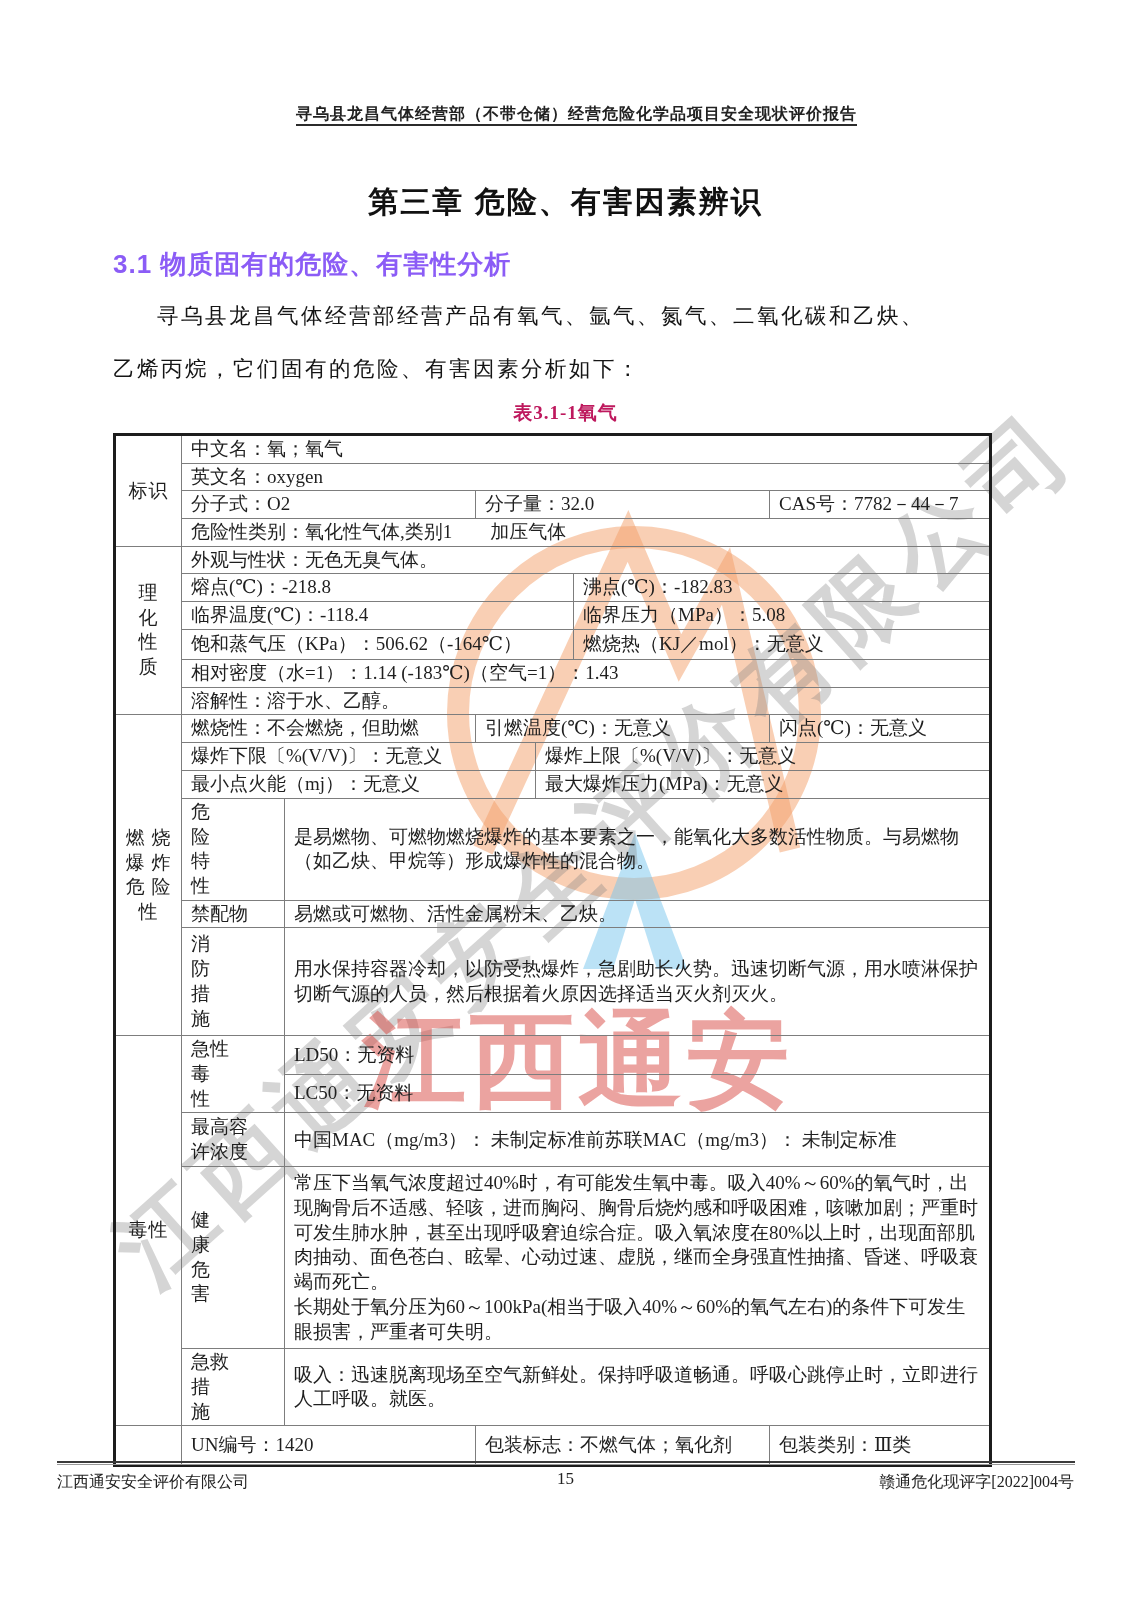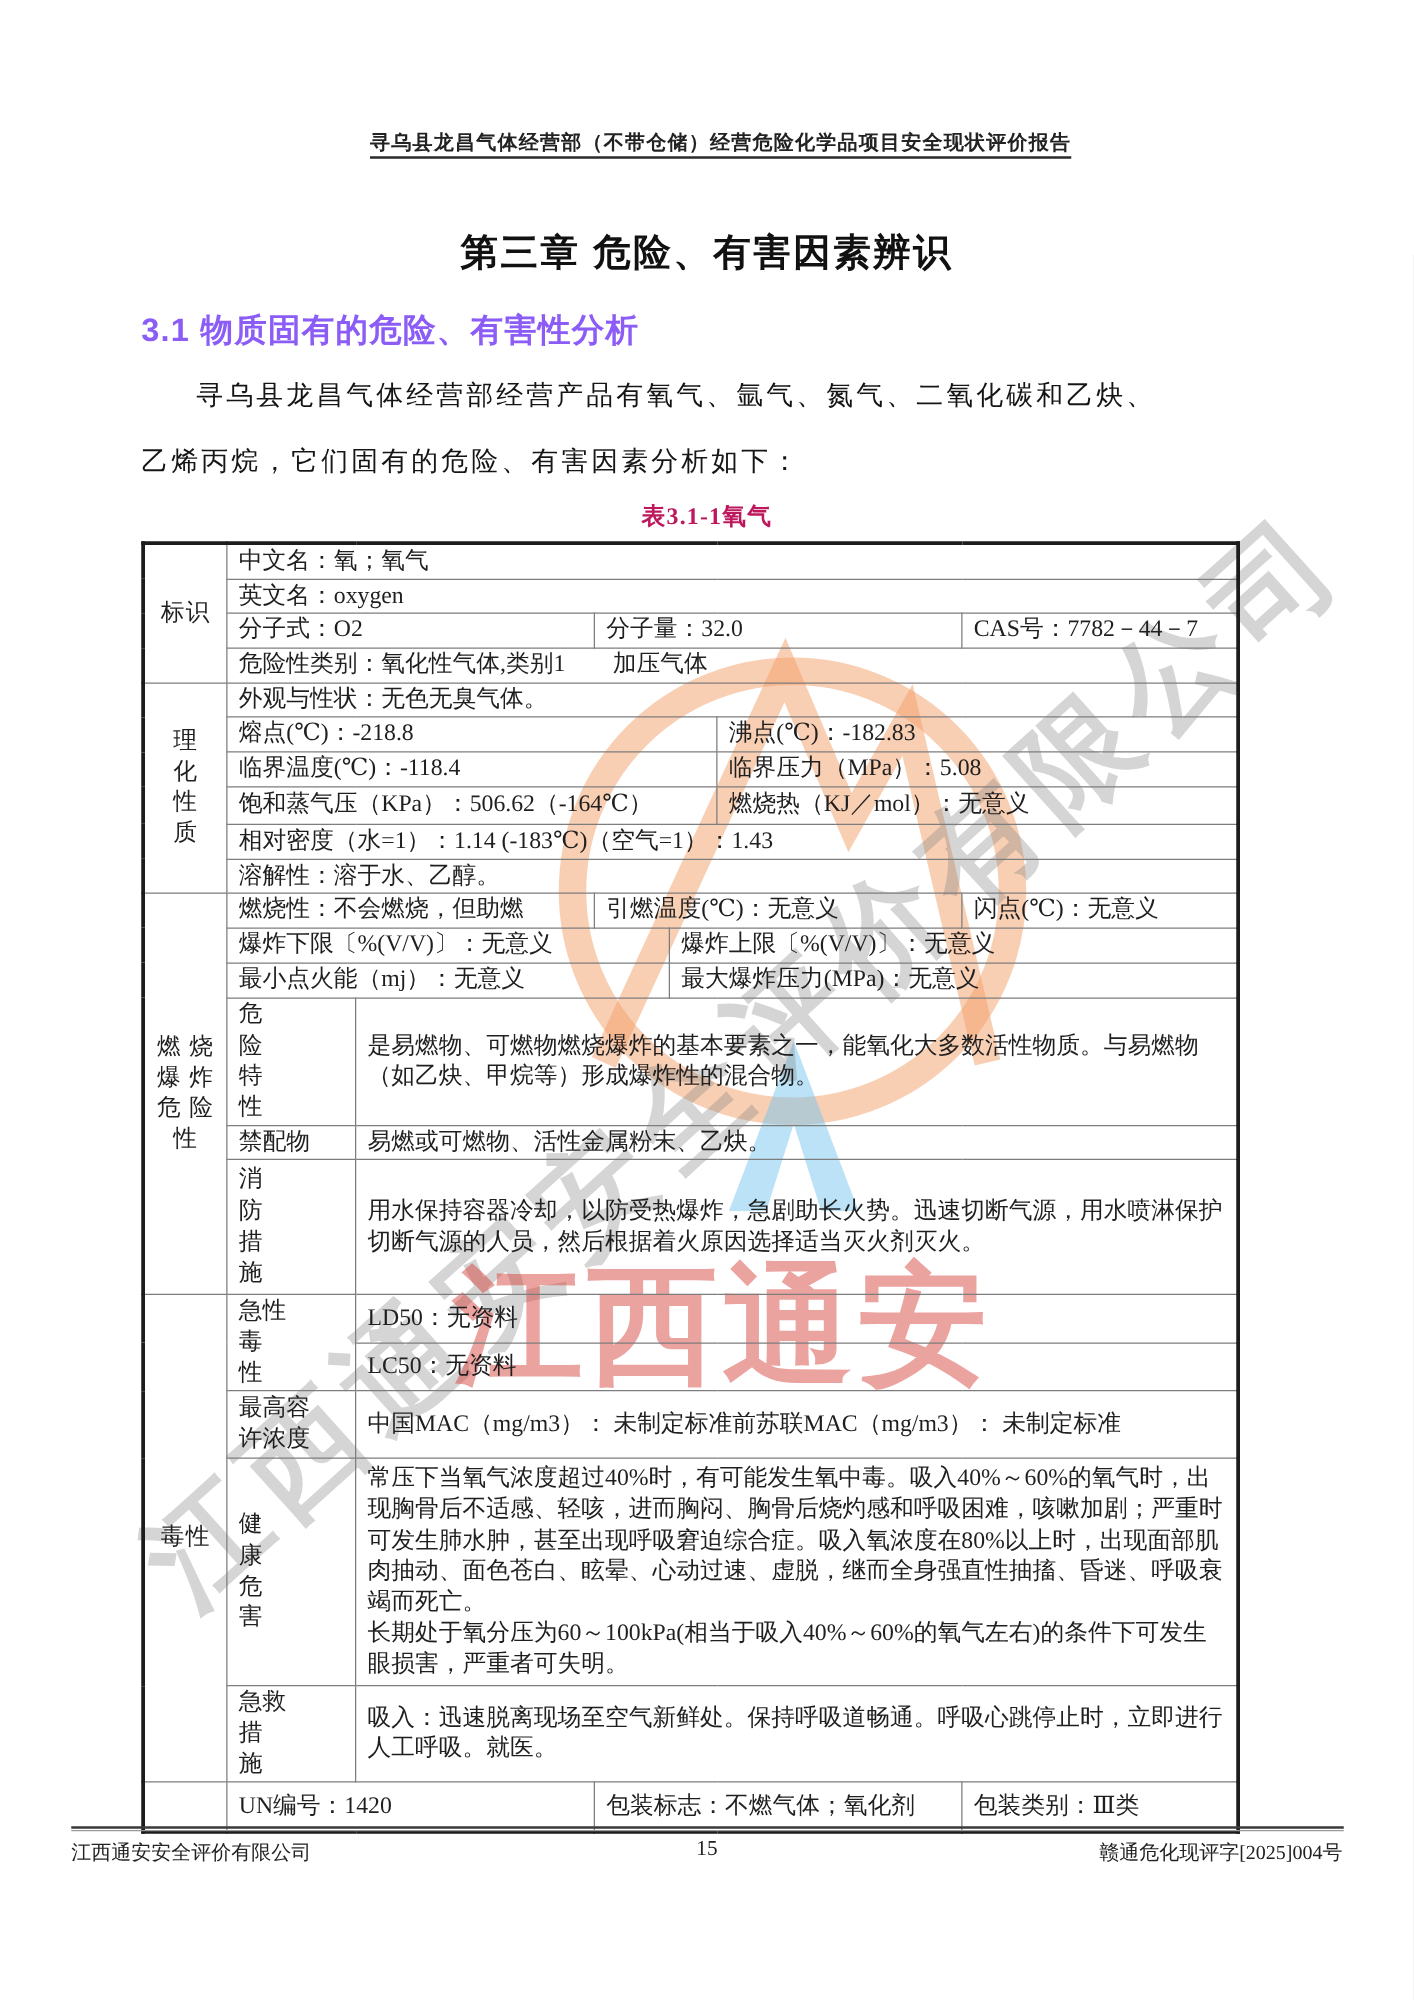--- a/index.html
+++ b/index.html
@@ -236,17 +236,17 @@
     </tbody>
       </table>
 
     <div class="footer-rule">
       <div class="thick"></div>
         <div class="thin"></div>
     </div>
     <div class="footer-text">
       <span class="footer-page">15</span>
       <span class="footer-company">江西通安安全评价有限公司</span>
-      <span class="footer-doc">赣通危化现评字[2025]004号</span>
+      <span class="footer-doc">赣通危化现评字[2022]004号</span>
     </div>
 
   </div>
 </div>
 
 </body></html>

